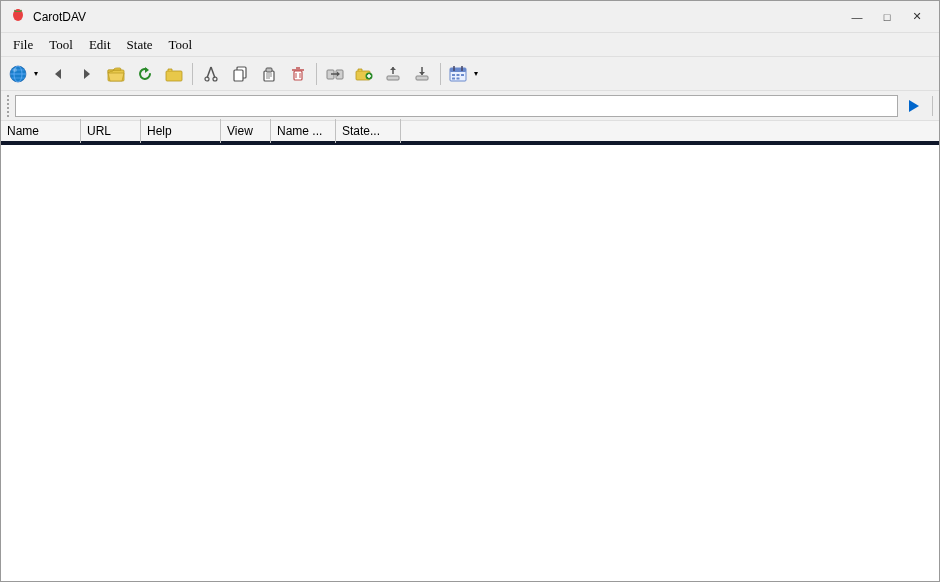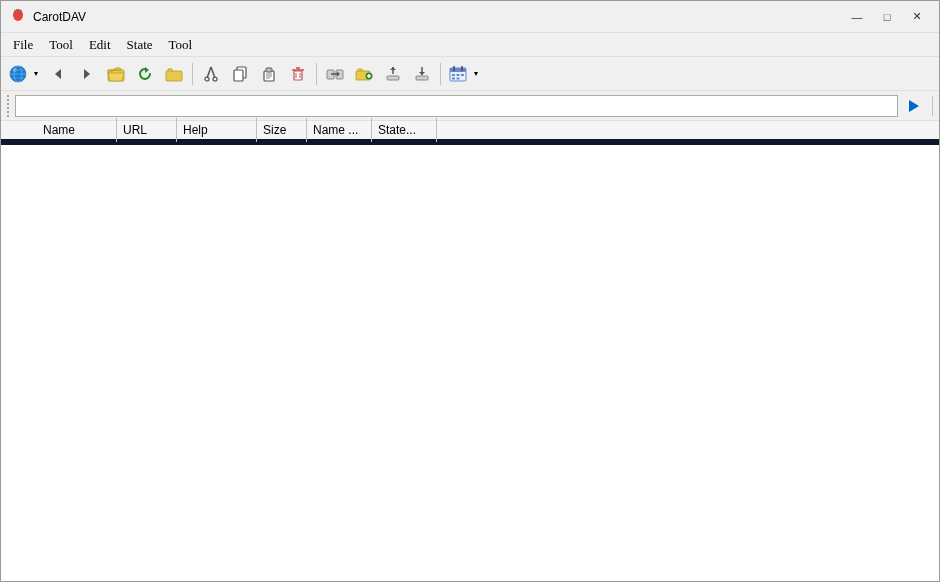--- a/index.html
+++ b/index.html
@@ -203,23 +203,22 @@
       color: #0066cc;
       font-size: 16px;
     }
 
     
     .column-headers {
       height: 24px;
       background: #f5f5f5;
       display: flex;
       align-items: center;
-      border-bottom: 6px solid #0f172a;
+      border-bottom: 4px solid #0f172a;
       user-select: none;
-      padding-left: 36px;
     }
 
     .col-header {
       height: 24px;
       display: flex;
       align-items: center;
       padding: 0 6px;
       border-right: 1px solid #c0c0c0;
       font-size: 12px;
       color: #000;
@@ -447,21 +446,21 @@
     <div class="col-header col-name">
       <span>Name</span>
     </div>
     <div class="col-header col-url">
       <span>URL</span>
     </div>
     <div class="col-header col-state">
       <span>Help</span>
     </div>
     <div class="col-header col-size">
-      <span>Size</span>
+      <span>View</span>
     </div>
     <div class="col-header col-last">
       <span>Name ...</span>
     </div>
     <div class="col-header col-creati">
       <span>State...</span>
     </div>
   </div>
 
   <div class="main-content">

